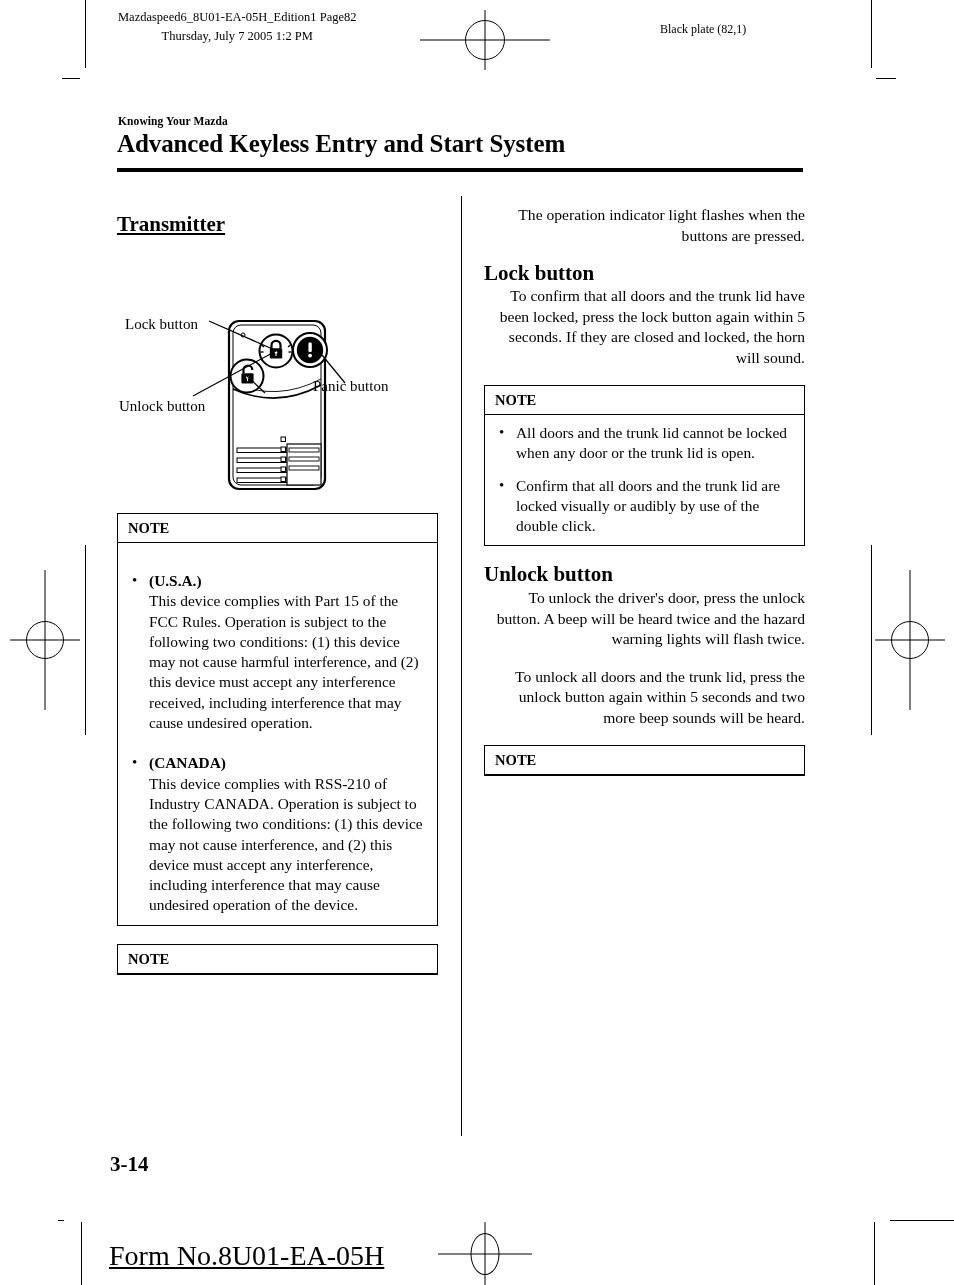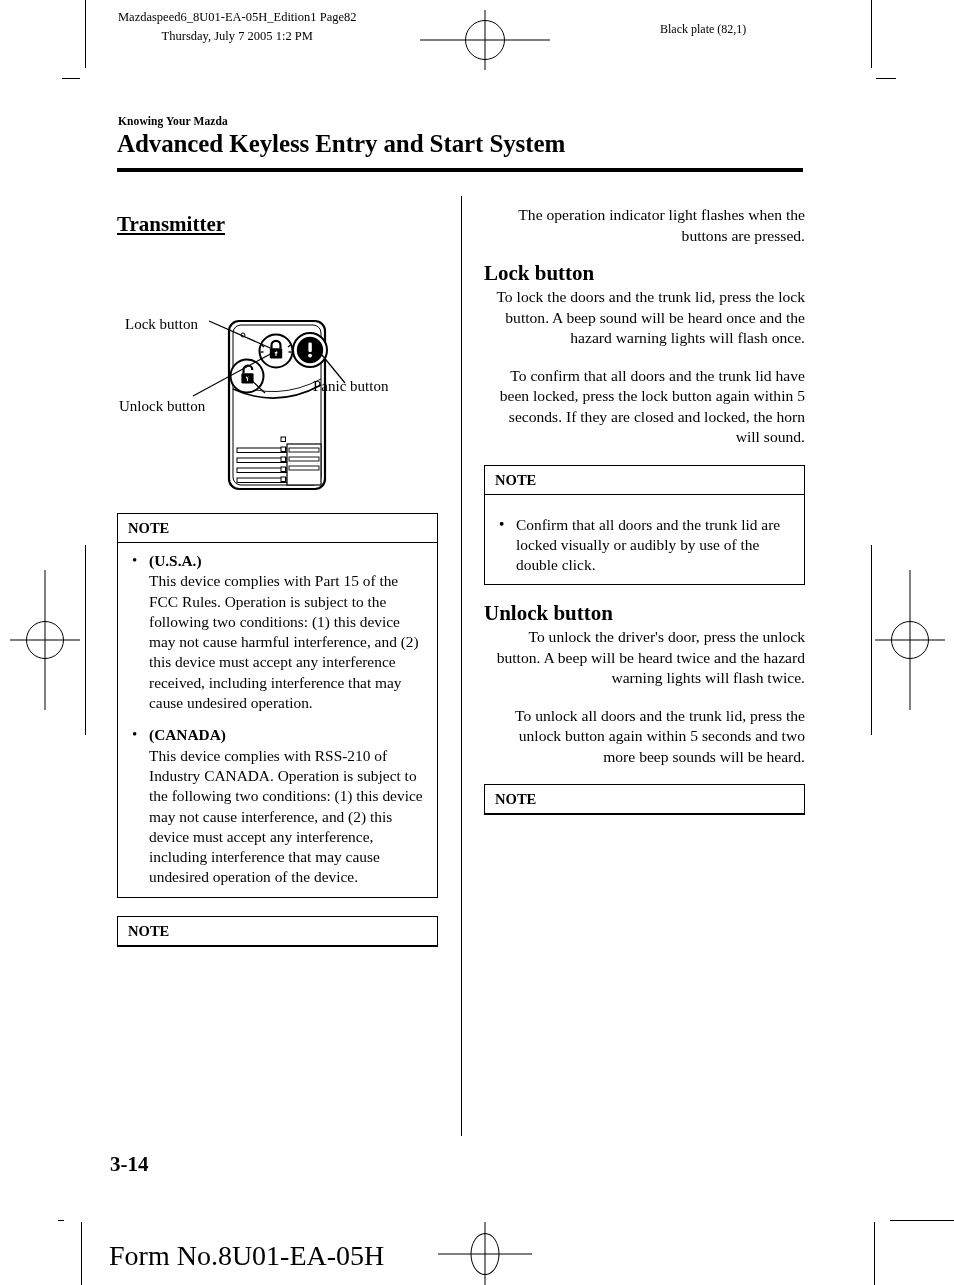--- a/index.html
+++ b/index.html
@@ -175,20 +175,21 @@
   .note-body li .bullet {
     position: absolute;
     left: 4px;
     top: -1px;
     font-size: 15px;
     line-height: 20.3px;
   }
   .note-body li .lead {
     font-weight: bold;
     display: block;
+    margin-top: 20px;
   }
 
   
   .figure {
     position: relative;
     width: 321px;
     height: 262px;
     margin-top: 16px;
   }
   .fig-label {
@@ -209,20 +210,21 @@
     font-size: 21px;
     font-weight: bold;
   }
   .form-no {
     position: absolute;
     left: 109px;
     top: 1240px;
     font-size: 28px;
     font-family: "Liberation Serif", serif;
     white-space: nowrap;
+    text-decoration: underline;
   }
 </style>
 </head>
 <body>
 
 <div class="edge-line" style="left:85px; top:0; height:68px;"></div>
 <div class="edge-line" style="left:871px; top:0; height:68px;"></div>
 <div class="edge-line-h" style="left:62px; top:78px; width:18px;"></div>
 <div class="edge-line-h" style="left:876px; top:78px; width:20px;"></div>
 
@@ -359,29 +361,29 @@
     <div class="note-head">NOTE</div>
   </div>
 
 </div>
 
 <div class="col col-right">
 
   <p class="body">The operation indicator light flashes when the buttons are pressed.</p>
 
   <h3 class="sub-head">Lock button</h3>
-  <p class="body after-head">To lock the doors and the trunk lid, press the lock button. A beep sound will be heard once and the hazard warning lights will flash once.</p>
   <p class="body">To confirm that all doors and the trunk lid have been locked, press the lock button again within 5 seconds. If they are closed and locked, the horn will sound.</p>
 
   <div class="note-box">
     <div class="note-head">NOTE</div>
     <div class="note-body">
       <ul>
         <li>
           <span class="bullet">•</span>
+          <span>All doors and the trunk lid cannot be locked when any door or the trunk lid is open.</span>
         </li>
         <li>
           <span class="bullet">•</span>
           <span>Confirm that all doors and the trunk lid are locked visually or audibly by use of the double click.</span>
         </li>
       </ul>
     </div>
   </div>
 
   <h3 class="sub-head">Unlock button</h3>

